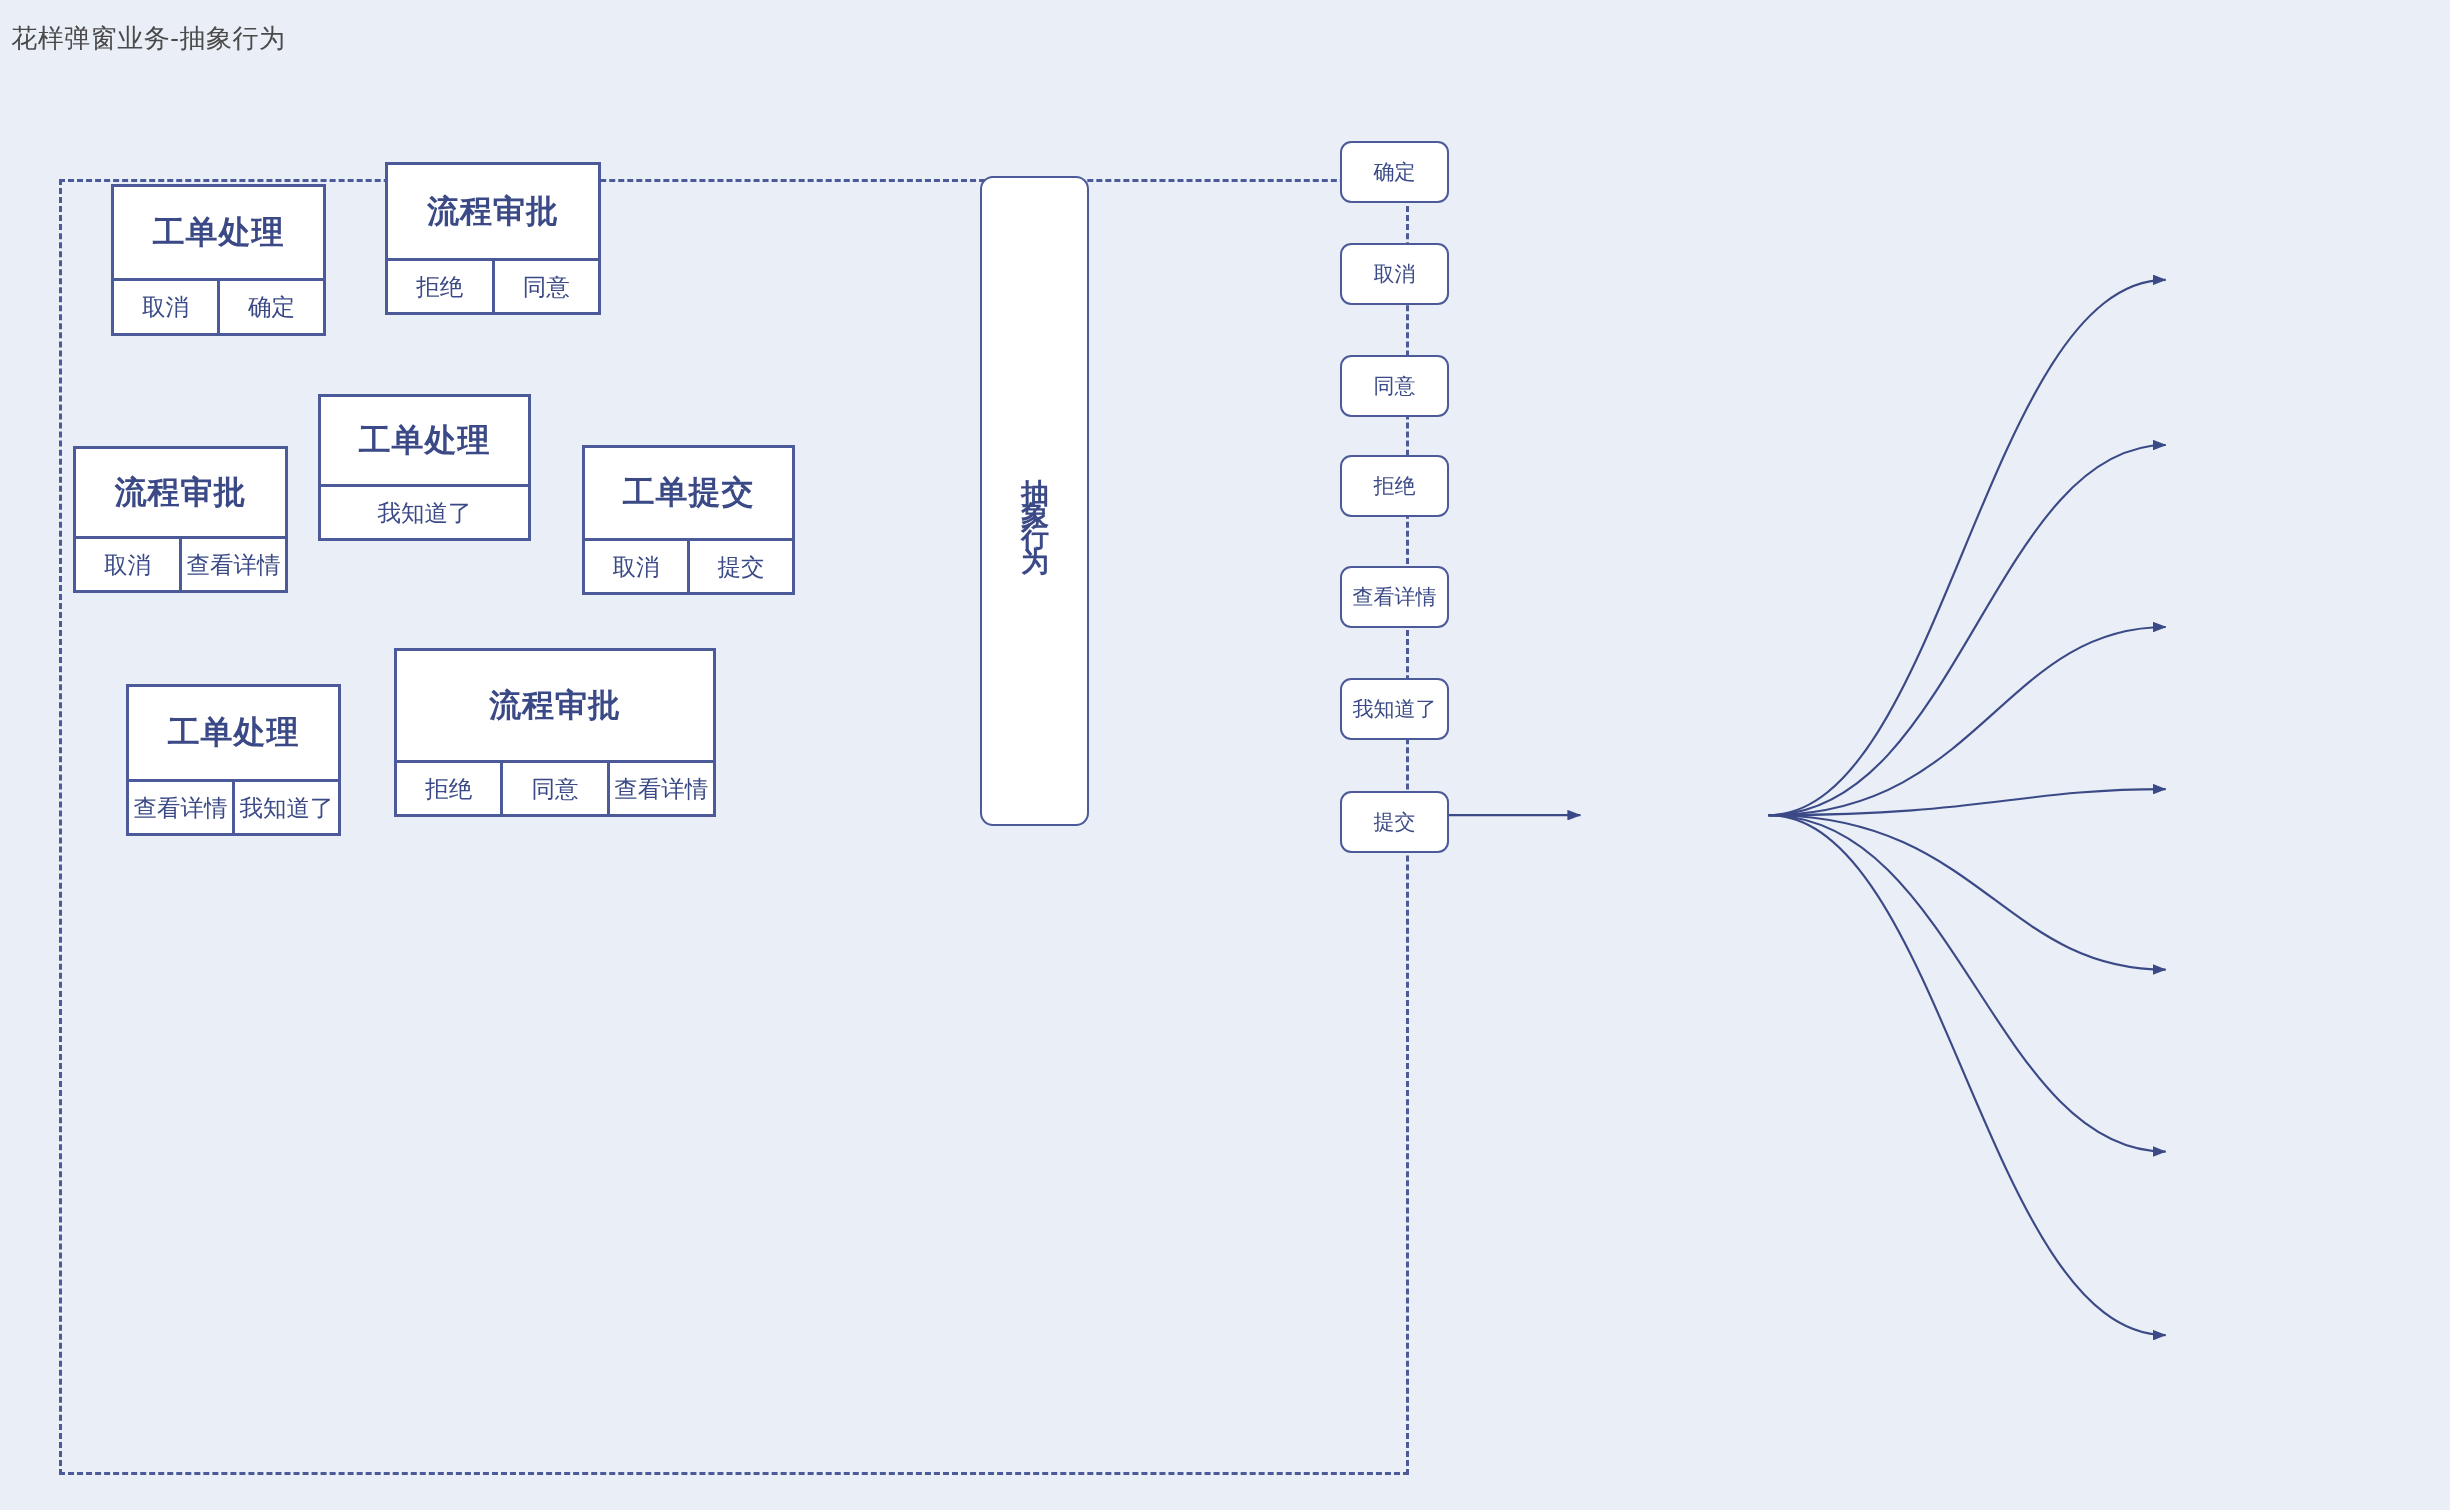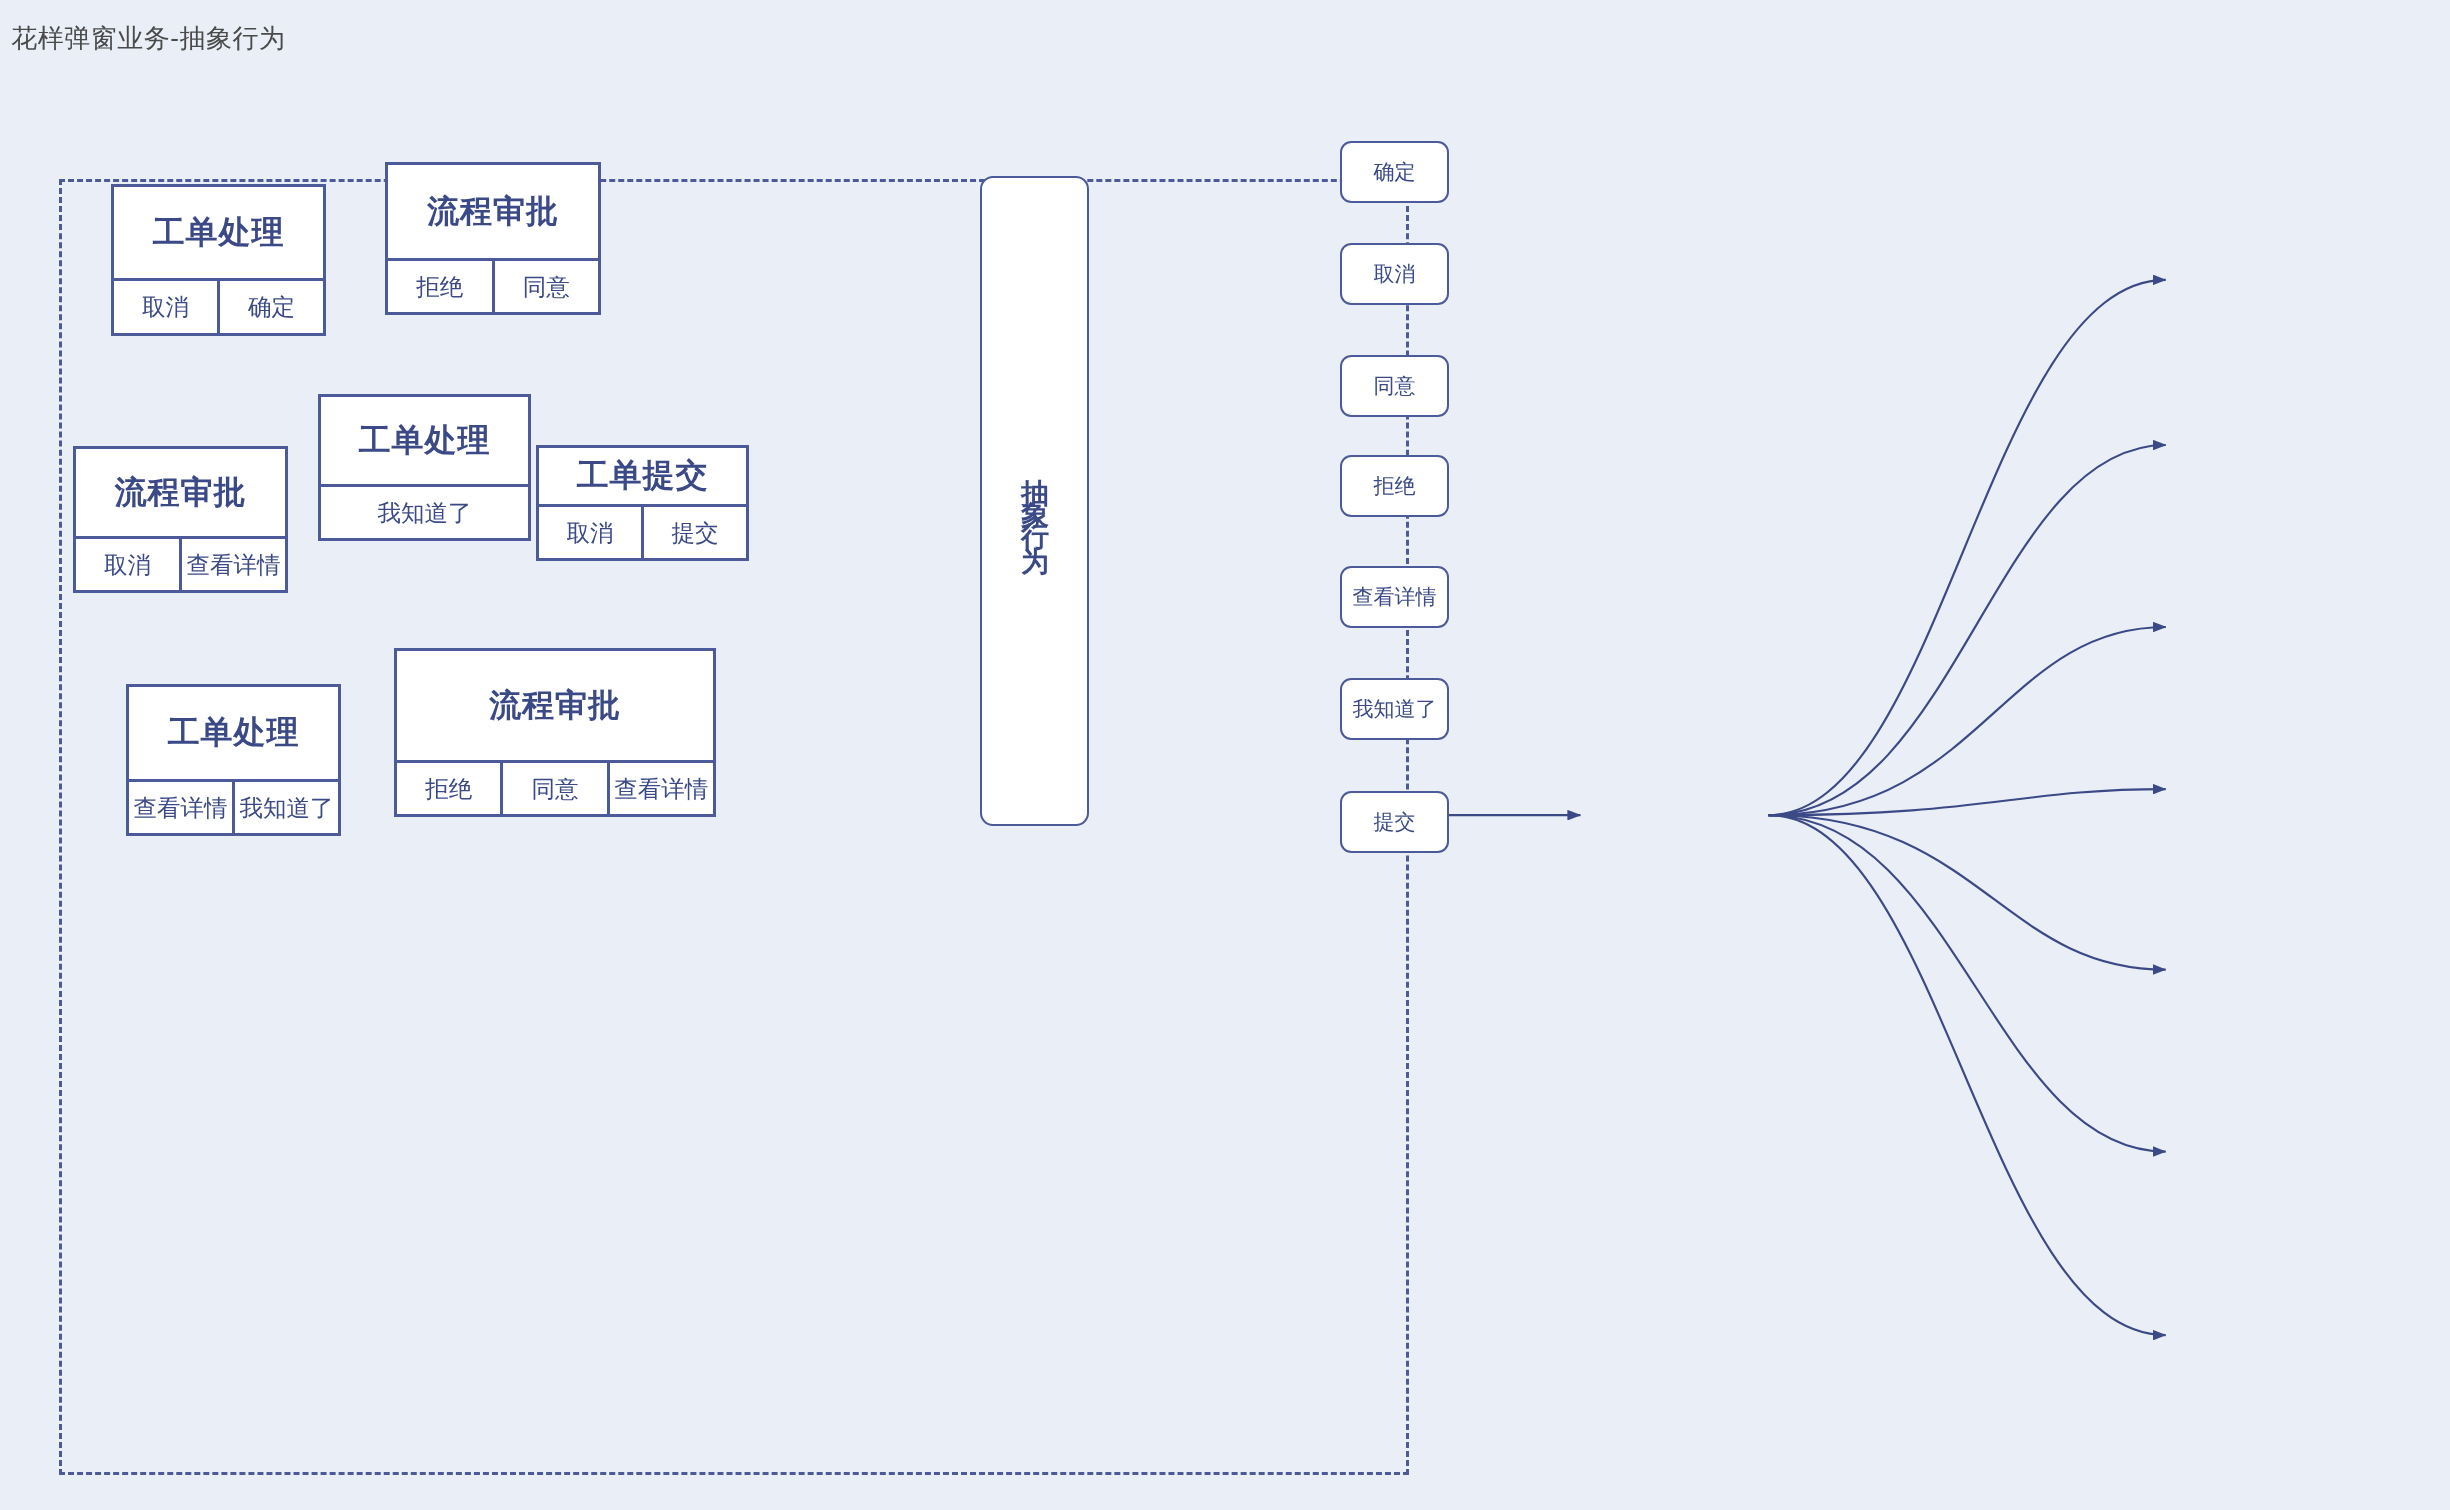--- a/index.html
+++ b/index.html
@@ -93,21 +93,21 @@
 
   
   #dlg-1 { left:  111px; top: 184px; width: 215px; height: 152px; }
   #dlg-1 .dialog-footer { height: 52px; }
   #dlg-2 { left:  385px; top: 162px; width: 216px; height: 153px; }
   #dlg-2 .dialog-footer { height: 51px; }
   #dlg-3 { left:   73px; top: 446px; width: 215px; height: 147px; }
   #dlg-3 .dialog-footer { height: 51px; }
   #dlg-4 { left:  318px; top: 394px; width: 213px; height: 147px; }
   #dlg-4 .dialog-footer { height: 51px; }
-  #dlg-5 { left:  536px; top: 445px; width: 213px; height: 116px; }
+  #dlg-5 { left:  582px; top: 445px; width: 213px; height: 150px; }
   #dlg-5 .dialog-footer { height: 51px; }
   #dlg-6 { left:  126px; top: 684px; width: 215px; height: 152px; }
   #dlg-6 .dialog-footer { height: 51px; }
   #dlg-7 { left:  394px; top: 648px; width: 322px; height: 169px; }
   #dlg-7 .dialog-footer { height: 51px; }
 
   
   #abstract-node {
     position: absolute;
     left: 980px;

